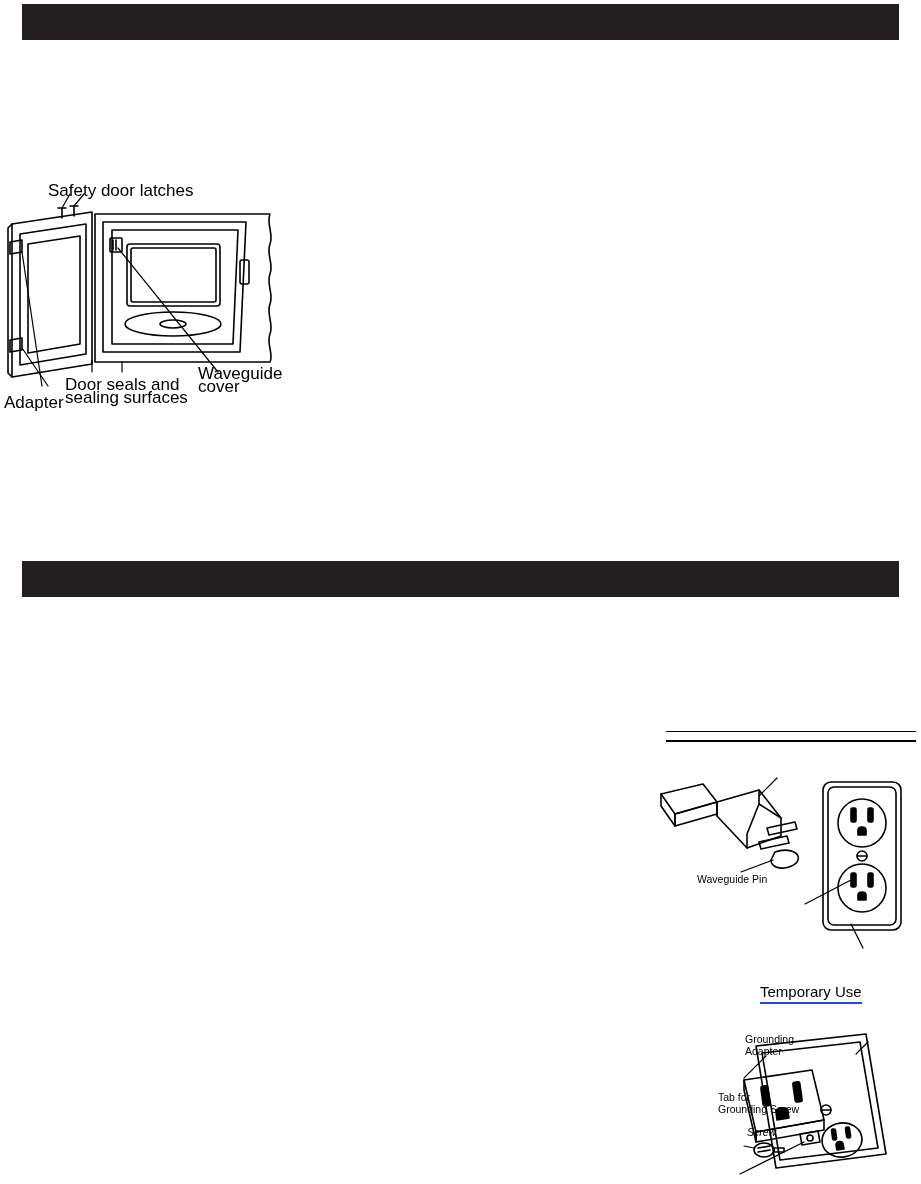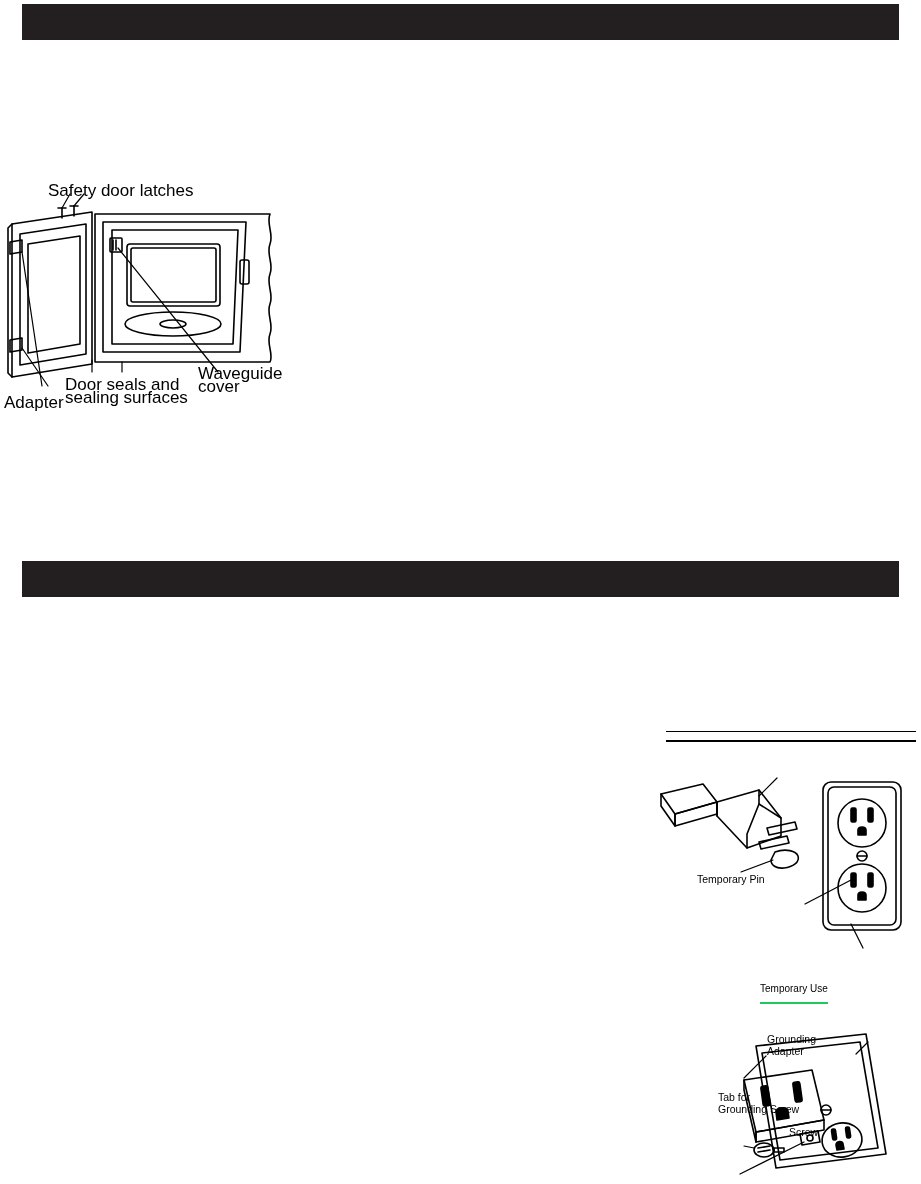--- a/index.html
+++ b/index.html
@@ -74,42 +74,42 @@
     left: 655px;
     top: 776px;
     width: 265px;
     height: 180px;
   }
 
   #temporary-use {
     position: absolute;
     left: 760px;
     top: 983px;
-    font-size: 10px;
-    border-bottom: 2px solid #22c55e;
-    padding-bottom: 8px;
+    font-size: 15px;
+    border-bottom: 2px solid #1d4ed8;
+    padding-bottom: 2px;
   }
 
   #adapter-figure {
     position: absolute;
     left: 700px;
     top: 1028px;
     width: 220px;
     height: 156px;
   }
 
   .small-label {
     position: absolute;
     font-size: 10.5px;
     line-height: 12px;
     white-space: pre-line;
   }
   #label-grounding-pin { left: 697px; top: 873px; }
-  #label-grounding-adapter { left: 745px; top: 1033px; margin-left: 22px; }
-  #label-screw { left: 789px; top: 1126px; }
+  #label-grounding-adapter { left: 745px; top: 1033px; }
+  #label-screw { left: 747px; top: 1126px; font-style: italic; }
   #label-tab-grounding-screw { left: 718px; top: 1091px; }
 </style>
 </head>
 <body>
 
 <div class="banner" id="banner-top">
   <div class="banner-label"></div>
 </div>
 
 <div id="oven-figure">
@@ -206,21 +206,21 @@
     <path d="M203 119 C203 115 211 115 211 119 L211 124 L203 124 Z" fill="#000"></path>
 
     <circle cx="207" cy="80" r="5"></circle>
     <path d="M202 80 L212 80"></path>
 
     <path d="M150 128 L196 104" stroke-width="1.2"></path>
     <path d="M208 172 L196 148" stroke-width="1.2"></path>
   </svg>
 </div>
 
-<div class="small-label" id="label-grounding-pin">Temporary Pin</div>
+<div class="small-label" id="label-grounding-pin">Waveguide Pin</div>
 
 <div id="temporary-use">Temporary Use</div>
 
 <div id="adapter-figure">
   <svg width="220" height="156" viewBox="0 0 220 156" xmlns="http://www.w3.org/2000/svg" fill="none" stroke="#000" stroke-width="1.6" stroke-linejoin="round" stroke-linecap="round">
 
     <path d="M56 18 L166 6 L186 126 L76 140 Z"></path>
     <path d="M62 25 L160 14 L178 120 L80 132 Z"></path>
 
     <path d="M44 52 L112 42 L124 92 L56 104 Z"></path>

